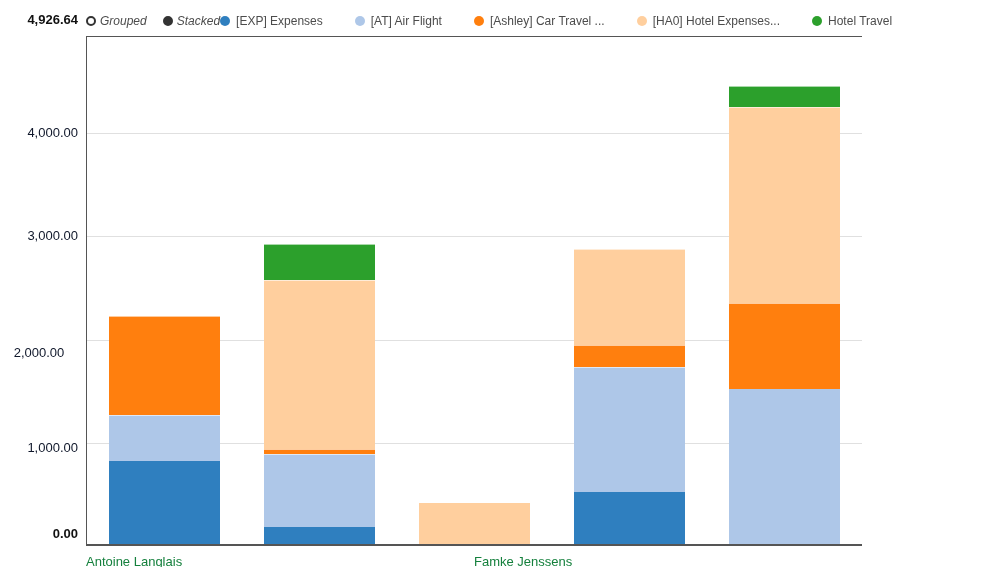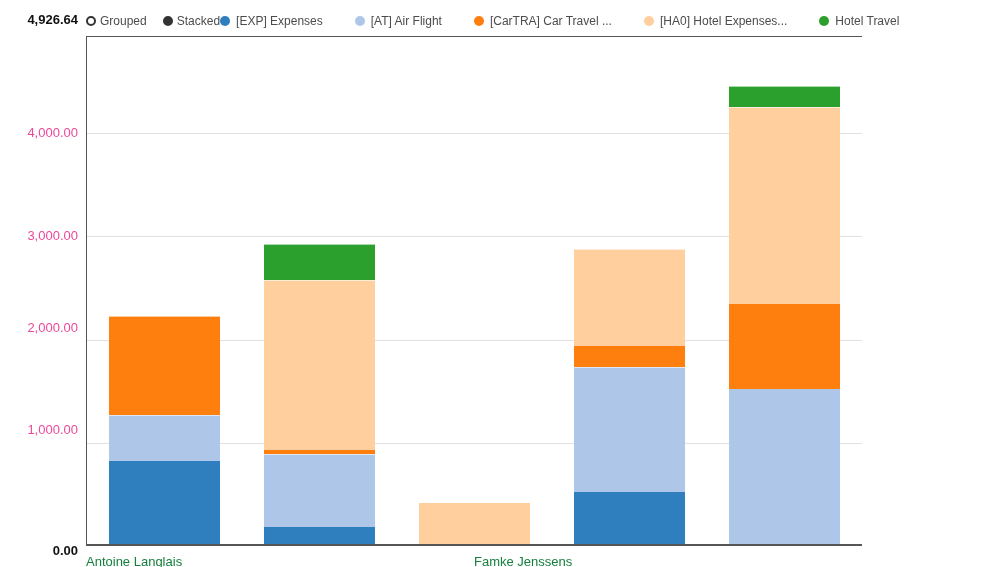--- a/index.html
+++ b/index.html
@@ -35,20 +35,21 @@
     display: flex;
     gap: 16px;
     align-items: center;
     font-size: 12px;
   }
   .radio {
     display: inline-flex;
     align-items: center;
     gap: 4px;
     cursor: pointer;
+    font-style: italic;
   }
   .radio .dot {
     width: 10px; height: 10px;
     border-radius: 50%;
     border: 2px solid #333;
     box-sizing: border-box;
     display: inline-block;
   }
   .radio.selected .dot {
     background: #333;
@@ -88,21 +89,21 @@
     top: 28px;             
     width: 78px;
     height: 510px;         
   }
   .y-tick {
     position: absolute;
     right: 0;
     width: 78px;
     text-align: right;
     font-size: 13px;
-    color: #ec4899;
+    color: #0f172a;
     transform: translateY(-50%);
   }
   .y-tick.zero {
     font-weight: 700;
     color: #111;
   }
 
   
   .plot {
     position: absolute;
@@ -184,39 +185,39 @@
         <span class="legend-item">
           <span class="swatch" style="background: rgb(47, 127, 191);"></span>
           <span>[EXP] Expenses</span>
         </span>
         <span class="legend-item">
           <span class="swatch" style="background: rgb(174, 199, 232);"></span>
           <span>[AT] Air Flight</span>
         </span>
         <span class="legend-item">
           <span class="swatch" style="background: rgb(255, 127, 14);"></span>
-          <span>[CarTRA] Car Travel ...</span>
+          <span>[Ashley] Car Travel ...</span>
         </span>
         <span class="legend-item">
           <span class="swatch" style="background: rgb(255, 207, 158);"></span>
           <span>[HA0] Hotel Expenses...</span>
         </span>
         <span class="legend-item">
           <span class="swatch" style="background: rgb(44, 160, 44);"></span>
           <span>Hotel Travel</span>
         </span>
       </div>
   </div>
 
   <div class="y-axis" id="y-axis">
       <div class="y-tick" style="top: 95.9247px;">4,000.00</div>
       <div class="y-tick" style="top: 199.444px;">3,000.00</div>
-      <div class="y-tick" style="top: 291px;">2,000.00</div>
-      <div class="y-tick" style="top: 393px;">1,000.00</div>
-      <div class="y-tick zero" style="top: 514px;">0.00</div>
+      <div class="y-tick" style="top: 316px; text-align: center;">2,000.00</div>
+      <div class="y-tick" style="top: 411px;">1,000.00</div>
+      <div class="y-tick zero" style="top: 497px;">0.00</div>
     </div>
 
   <div class="plot" id="plot">
       <div class="gridline" style="top: 406.481px;"></div>
       <div class="gridline" style="top: 302.962px;"></div>
       <div class="gridline" style="top: 199.444px;"></div>
       <div class="gridline" style="top: 95.9247px;"></div>
     <div class="bars" id="bars">
         <div class="slot">
           <div class="stack">

